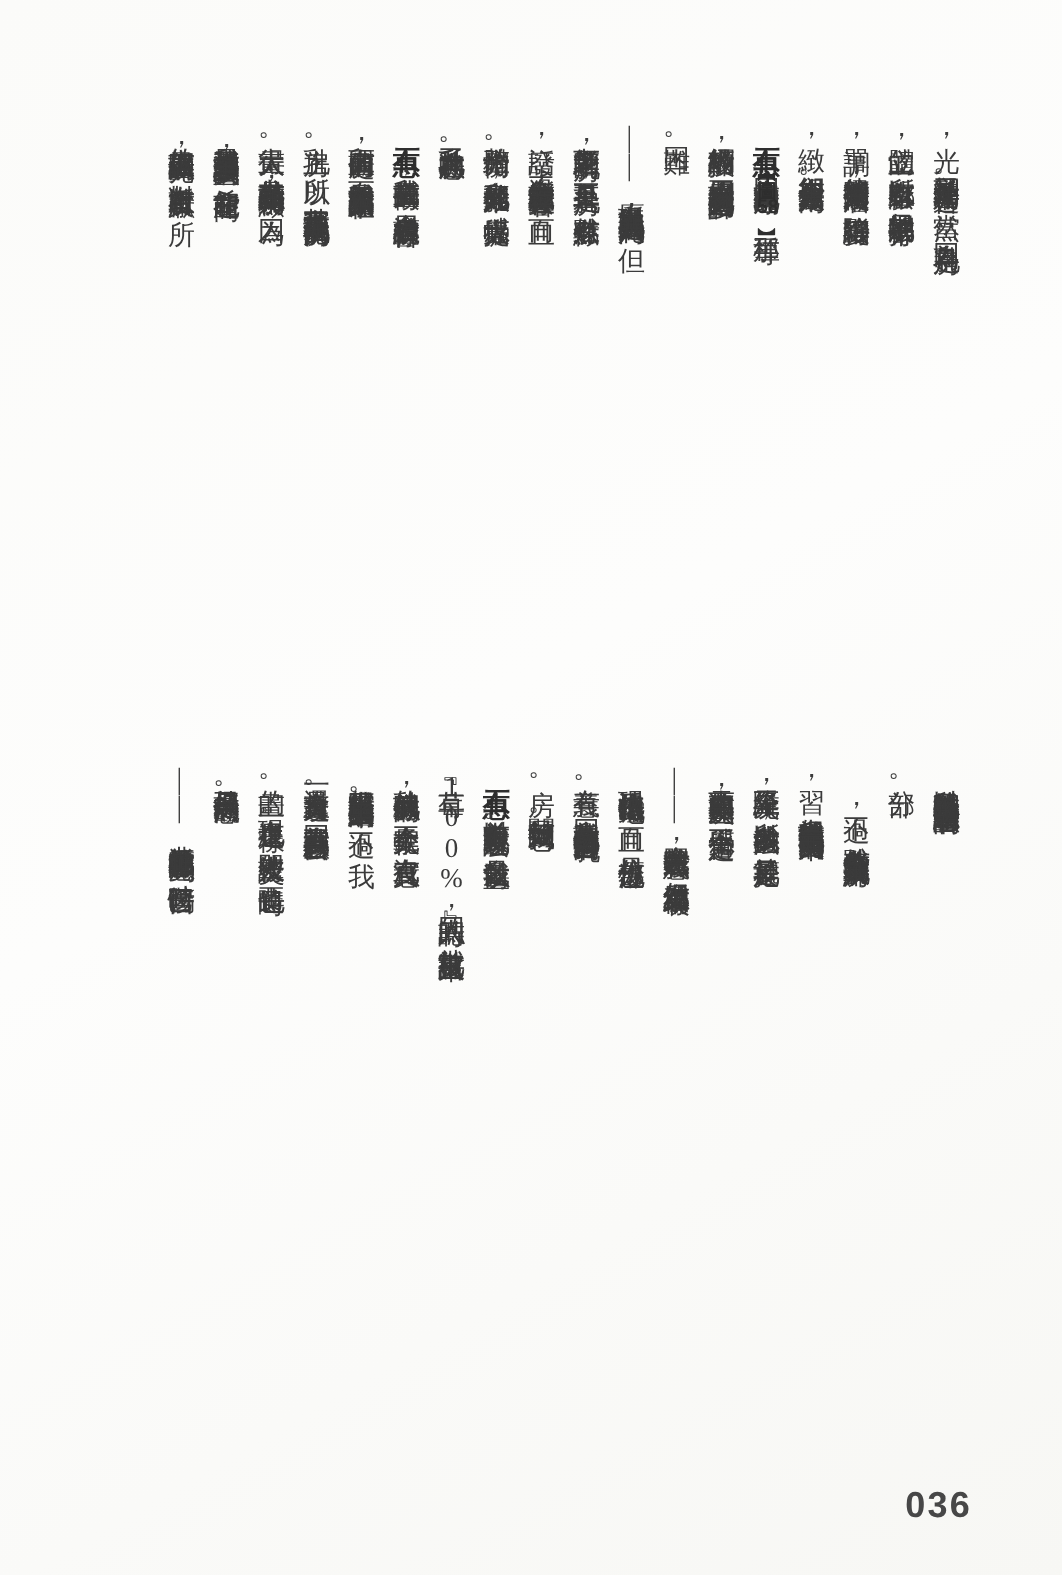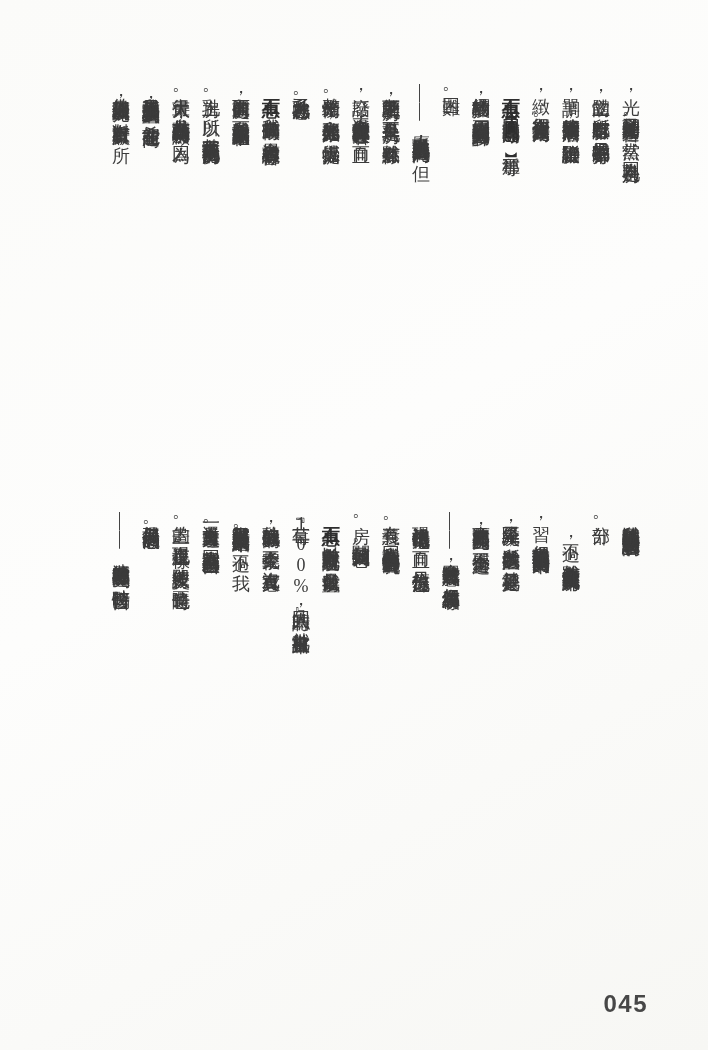--- a/index.html
+++ b/index.html
@@ -95,14 +95,14 @@
       <div class="col"><span class="plain">房。關鍵是如何找到它。</span></div>
       <div class="col"><span class="speaker">石惠</span><span class="plain">　以前常常有人對我這麼說呢。像是我以前畫</span></div>
       <div class="col"><span class="plain">『草莓</span><span class="up">100%</span><span class="plain">』的同人誌時，就常被批評畫出來</span></div>
       <div class="col"><span class="plain">的乳房就像氣球似的，完全不柔軟，沒有真實感。</span></div>
       <div class="col"><span class="plain">但當時那已經是我全力畫出來的結果了。不過，我</span></div>
       <div class="col"><span class="plain">還是會一直努力改進。因為我其實不怎麼喜歡自己</span></div>
       <div class="col"><span class="plain">的畫。現在也還是一樣。即使被人誇獎，也要隨時</span></div>
       <div class="col"><span class="plain">保持那只是偶然的觀念。</span></div>
       <div class="col"><span class="plain">——連老師的等級都有那種感覺嗎！時時警惕自己</span></div>
     </div>
-  <div class="pagenum">045</div>
+  <div class="pagenum">036</div>
 </div>
 
 </body></html>

